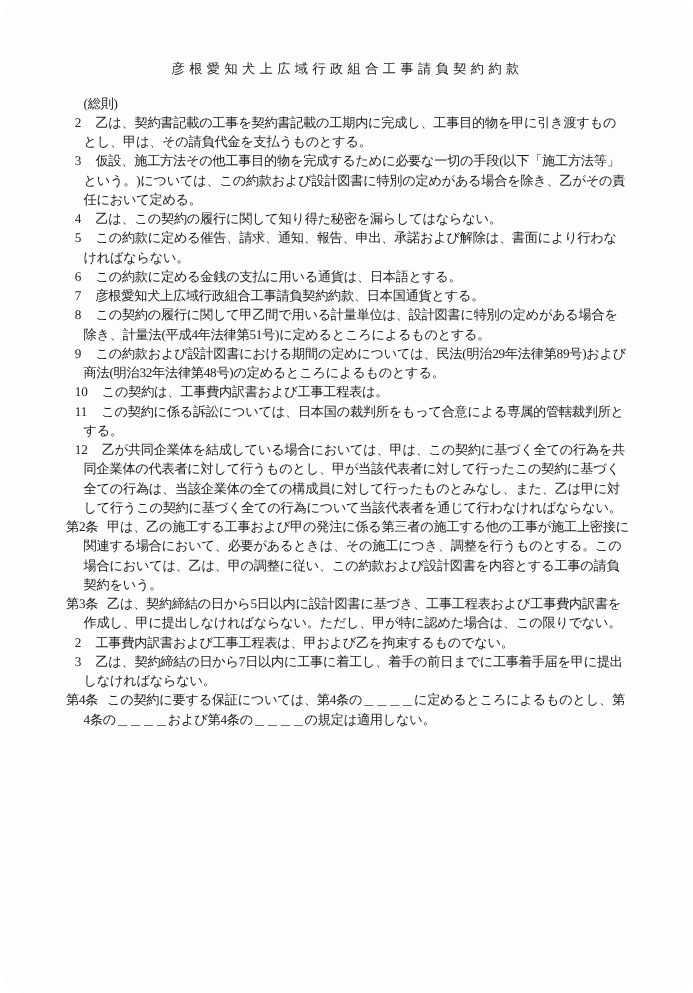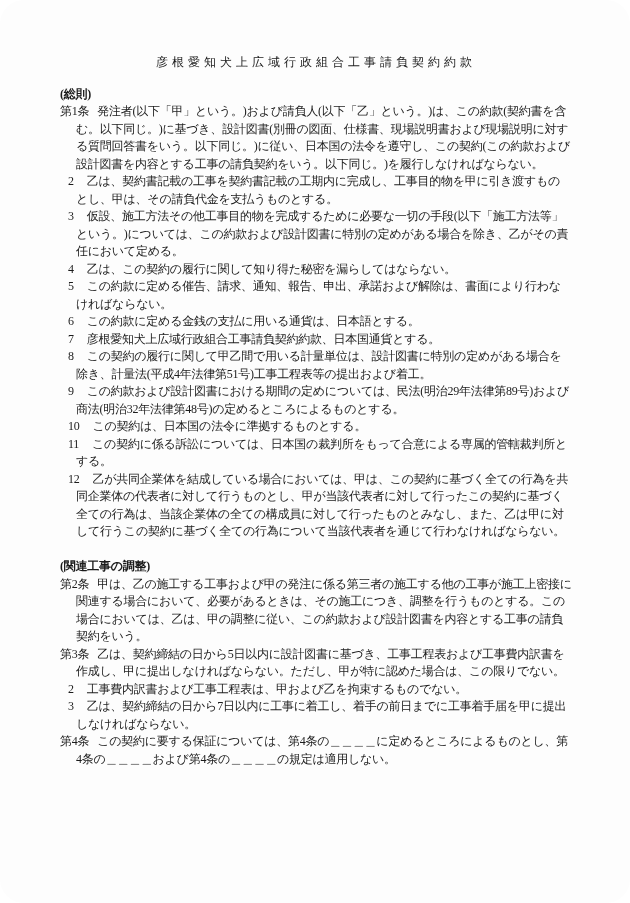--- a/index.html
+++ b/index.html
@@ -24,21 +24,21 @@
     letter-spacing: -0.25px;
   }
   .title {
     text-align: center;
     letter-spacing: 4px;
     margin-bottom: 14px;
     white-space: nowrap;
   }
   .block { }
   .section {
-    font-weight: bold;
+    margin-left: 16px;
   }
   .article {
     padding-left: 16px;
     text-indent: -16px;
   }
   .clause {
     padding-left: 16px;
     text-indent: -8px;
   }
   .gap-before {
@@ -52,33 +52,31 @@
   }
 </style>
 </head>
 <body>
 
 <div class="page">
   <div class="doc">
     <div class="title">彦根愛知犬上広域行政組合工事請負契約約款</div>
     <div id="blocks">
         <div class="block section"><span>(総則)</span></div>
-        <div class="block article"><span class="albl">第1条</span><span>発注者(以下「甲」という。)および請負人(以下「乙」という。)は、この約款(契約書を含む。以下同じ。)に基づき、設計図書(別冊の図面、仕様書、現場説明書および現場説明に対する質問回答書をいう。以下同じ。)に従い、日本国の法令を遵守し、この契約(この約款および設計図書を内容とする工事の請負契約をいう。以下同じ。)を履行しなければならない。</span></div>
         <div class="block clause"><span class="num">2</span><span>乙は、契約書記載の工事を契約書記載の工期内に完成し、工事目的物を甲に引き渡すものとし、甲は、その請負代金を支払うものとする。</span></div>
         <div class="block clause"><span class="num">3</span><span>仮設、施工方法その他工事目的物を完成するために必要な一切の手段(以下「施工方法等」という。)については、この約款および設計図書に特別の定めがある場合を除き、乙がその責任において定める。</span></div>
         <div class="block clause"><span class="num">4</span><span>乙は、この契約の履行に関して知り得た秘密を漏らしてはならない。</span></div>
         <div class="block clause"><span class="num">5</span><span>この約款に定める催告、請求、通知、報告、申出、承諾および解除は、書面により行わなければならない。</span></div>
         <div class="block clause"><span class="num">6</span><span>この約款に定める金銭の支払に用いる通貨は、日本語とする。</span></div>
         <div class="block clause"><span class="num">7</span><span>彦根愛知犬上広域行政組合工事請負契約約款、日本国通貨とする。</span></div>
-        <div class="block clause"><span class="num">8</span><span>この契約の履行に関して甲乙間で用いる計量単位は、設計図書に特別の定めがある場合を除き、計量法(平成4年法律第51号)工事工程表等の提出および着工。</span></div>
+        <div class="block clause"><span class="num">8</span><span>この契約の履行に関して甲乙間で用いる計量単位は、設計図書に特別の定めがある場合を除き、計量法(平成4年法律第51号)に定めるところによるものとする。</span></div>
         <div class="block clause"><span class="num">9</span><span>この約款および設計図書における期間の定めについては、民法(明治29年法律第89号)および商法(明治32年法律第48号)の定めるところによるものとする。</span></div>
-        <div class="block clause"><span class="num">10</span><span>この契約は、日本国の法令に準拠するものとする。</span></div>
+        <div class="block clause"><span class="num">10</span><span>この契約は、工事費内訳書および工事工程表は。</span></div>
         <div class="block clause"><span class="num">11</span><span>この契約に係る訴訟については、日本国の裁判所をもって合意による専属的管轄裁判所とする。</span></div>
         <div class="block clause"><span class="num">12</span><span>乙が共同企業体を結成している場合においては、甲は、この契約に基づく全ての行為を共同企業体の代表者に対して行うものとし、甲が当該代表者に対して行ったこの契約に基づく全ての行為は、当該企業体の全ての構成員に対して行ったものとみなし、また、乙は甲に対して行うこの契約に基づく全ての行為について当該代表者を通じて行わなければならない。</span></div>
-        <div class="block section gap-before"><span>(関連工事の調整)</span></div>
         <div class="block article"><span class="albl">第2条</span><span>甲は、乙の施工する工事および甲の発注に係る第三者の施工する他の工事が施工上密接に関連する場合において、必要があるときは、その施工につき、調整を行うものとする。この場合においては、乙は、甲の調整に従い、この約款および設計図書を内容とする工事の請負契約をいう。</span></div>
         <div class="block article"><span class="albl">第3条</span><span>乙は、契約締結の日から5日以内に設計図書に基づき、工事工程表および工事費内訳書を作成し、甲に提出しなければならない。ただし、甲が特に認めた場合は、この限りでない。</span></div>
         <div class="block clause"><span class="num">2</span><span>工事費内訳書および工事工程表は、甲および乙を拘束するものでない。</span></div>
         <div class="block clause"><span class="num">3</span><span>乙は、契約締結の日から7日以内に工事に着工し、着手の前日までに工事着手届を甲に提出しなければならない。</span></div>
         <div class="block article"><span class="albl">第4条</span><span>この契約に要する保証については、第4条の＿＿＿＿に定めるところによるものとし、第4条の＿＿＿＿および第4条の＿＿＿＿の規定は適用しない。</span></div>
       </div>
   </div>
 </div>
 
 </body></html>

